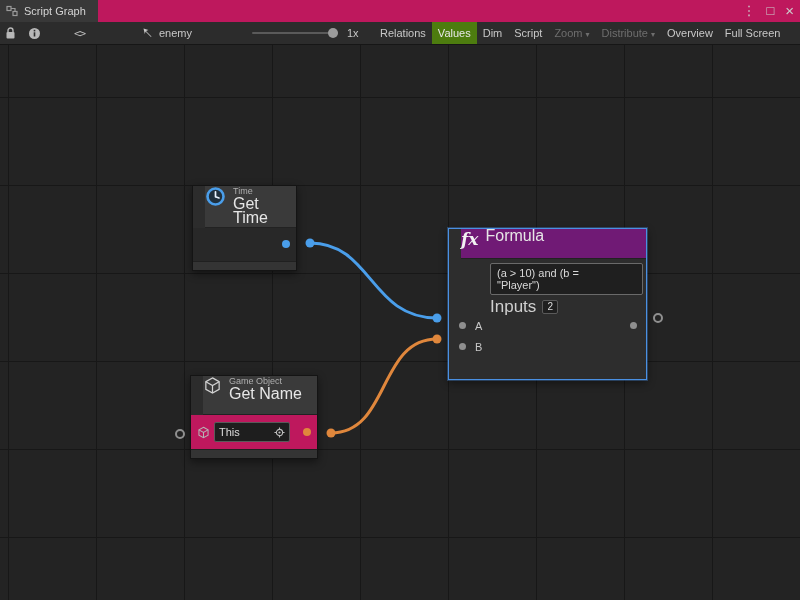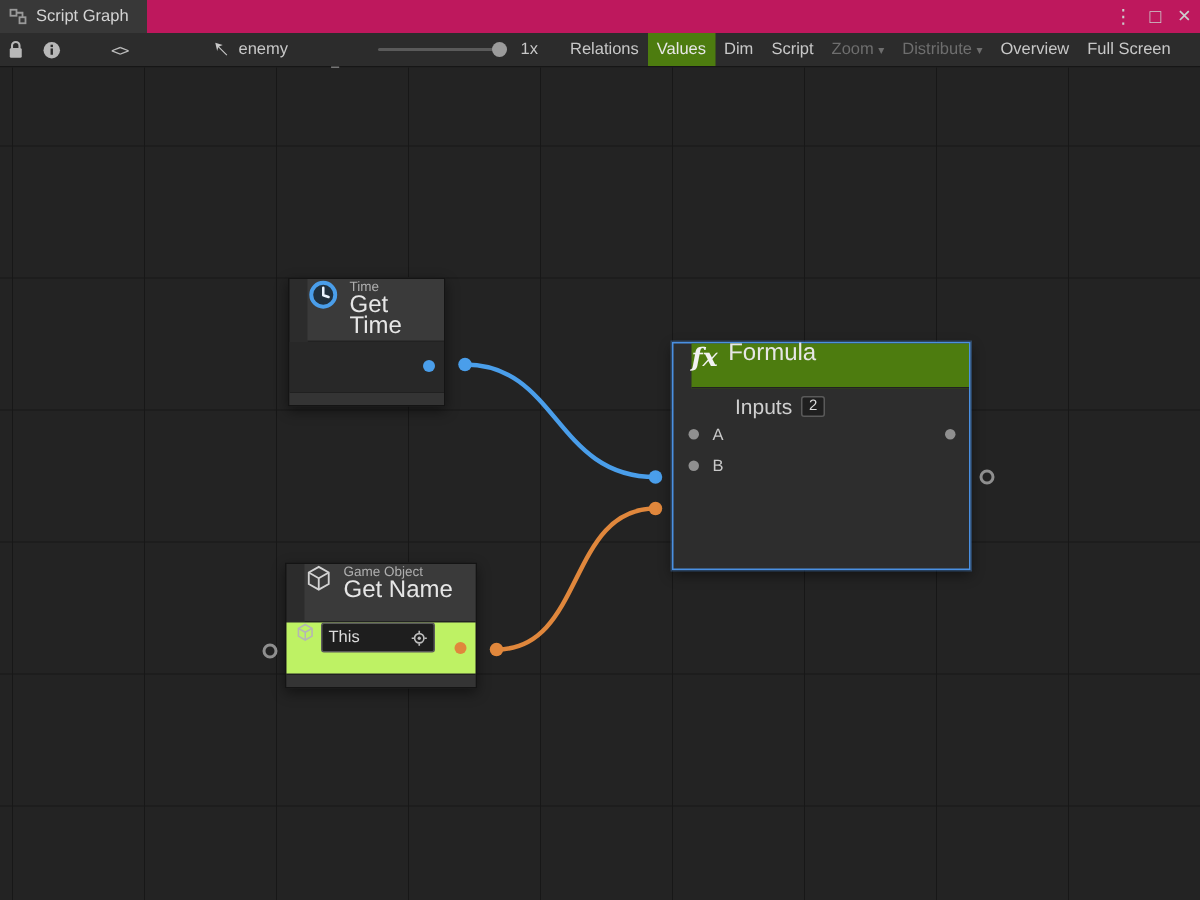--- a/index.html
+++ b/index.html
@@ -88,46 +88,46 @@
   .node-gettime { left:192px; top:185px; width:105px; }
   .node-gettime .node-header { height:42px; }
   .node-gettime .node-body { position:relative; height:33px; background:#282828; }
 
   
   .node-formula {
     left:448px; top:228px; width:199px; height:152px;
     border:1px solid #4a90e2; background:#2d2d2d;
     box-shadow:0 0 0 1px rgba(74,144,226,0.35), 0 3px 8px rgba(0,0,0,0.45);
   }
-  .node-formula .node-header { height:30px; background:#4d7c0f; }
+  .node-formula .node-header { height:30px; background:#701a75; }
   .fx-glyph { font-family:"DejaVu Serif", serif; font-style:italic; font-weight:bold; font-size:17px; color:#f2f2f2; }
   .formula-field {
     margin:4px 5px 0 41px; width:153px; min-height:30px;
     background:#1f1f1f; border:1px solid #6a6a6a; border-radius:2px;
     padding:3px 18px 3px 6px; color:#d8d8d8; font-size:11px; line-height:12px;
   }
   .inputs-row { margin:4px 5px 0 41px; height:16px; display:flex; align-items:center; gap:6px; }
-  .inputs-label { font-size:14px; color:#cfcfcf;text-align:center; }
+  .inputs-label { font-size:17px; color:#cfcfcf;text-align:center; }
   .inputs-count {
     width:16px; height:14px; background:#1f1f1f; border:1px solid #5a5a5a;
     color:#dcdcdc; font-size:10px; text-align:center; line-height:12px; border-radius:2px;
   }
   .port-rows { margin-top:0; }
   .port-row { position:relative; height:21px; display:flex; align-items:center; padding-left:10px; gap:9px; }
   .port-row .in-dot { position:static; }
   .port-label { font-size:11px; color:#c8c8c8; }
   .row-a .out-dot { position:absolute; right:9px; top:7px; }
   .formula-out-hollow { right:-17px; top:84px; }
 
   
   .node-getname { left:190px; top:375px; width:128px; }
   .node-getname .node-header { height:39px; }
   .node-getname .node-body {
-    position:relative; height:34px; background:#bef264;
-    display:flex; align-items:flex-start; padding-left:6px; gap:4px;
+    position:relative; height:34px; background:#be185d;
+    display:flex; align-items:center; padding-left:6px; gap:4px;
   }
   .target-field {
     width:76px; height:20px; background:#1e1e1e; border:1px solid #5a5a5a; border-radius:2px;
     display:flex; align-items:center; justify-content:space-between; padding:0 4px;
     color:#dcdcdc; font-size:11px;
   }
   .getname-in-hollow { left:-16px; top:53px; }
 </style>
 </head>
 <body>
@@ -224,20 +224,21 @@
     <span class="port-dot dot-blue" style="right:6px; top:12px;"></span>
   </div>
   <div class="node-footer"></div>
 </div>
 
 <div class="node node-formula">
   <div class="node-header">
     <span class="fx-glyph">fx</span>
     <span class="node-title">Formula</span>
   </div>
+  <div class="formula-field">(a &gt; 10) and (b = "Player")</div>
   <div class="inputs-row">
     <span class="inputs-label">Inputs</span>
     <span class="inputs-count">2</span>
   </div>
   <div class="port-rows">
     <div class="port-row row-a">
       <span class="port-dot dot-gray in-dot"></span>
       <span class="port-label">A</span>
       <span class="port-dot dot-gray out-dot"></span>
     </div>

